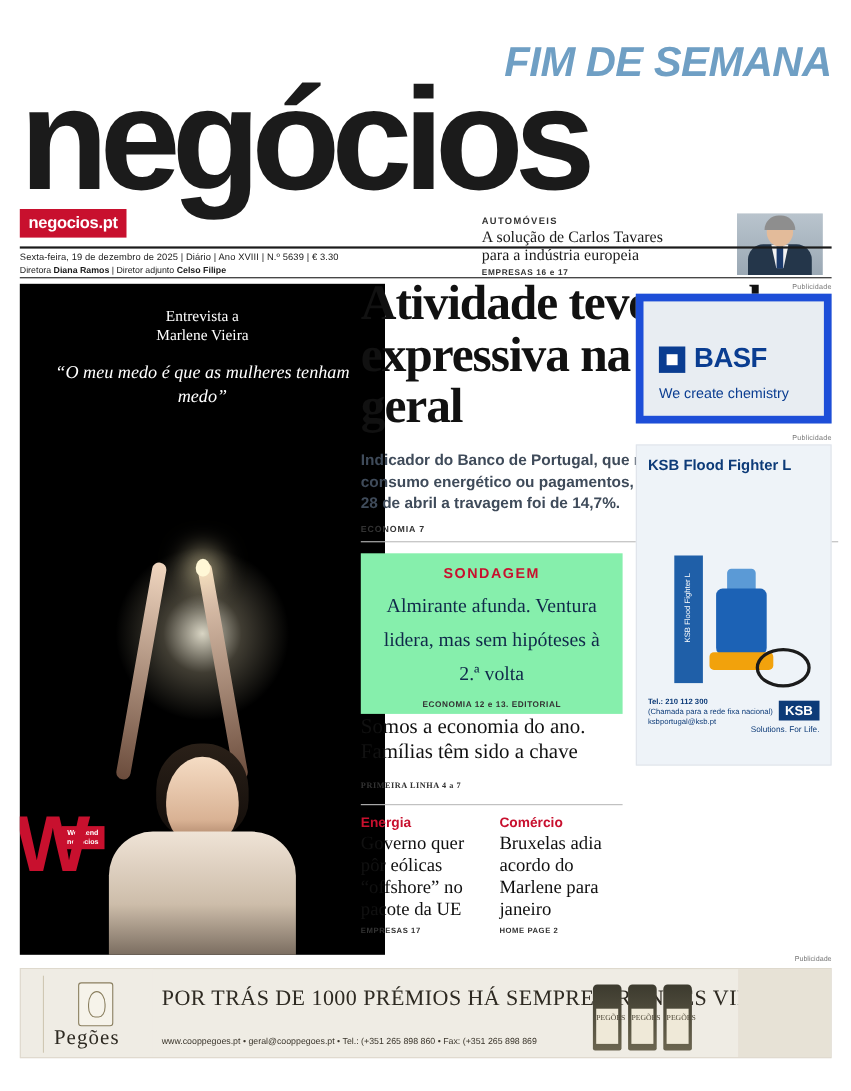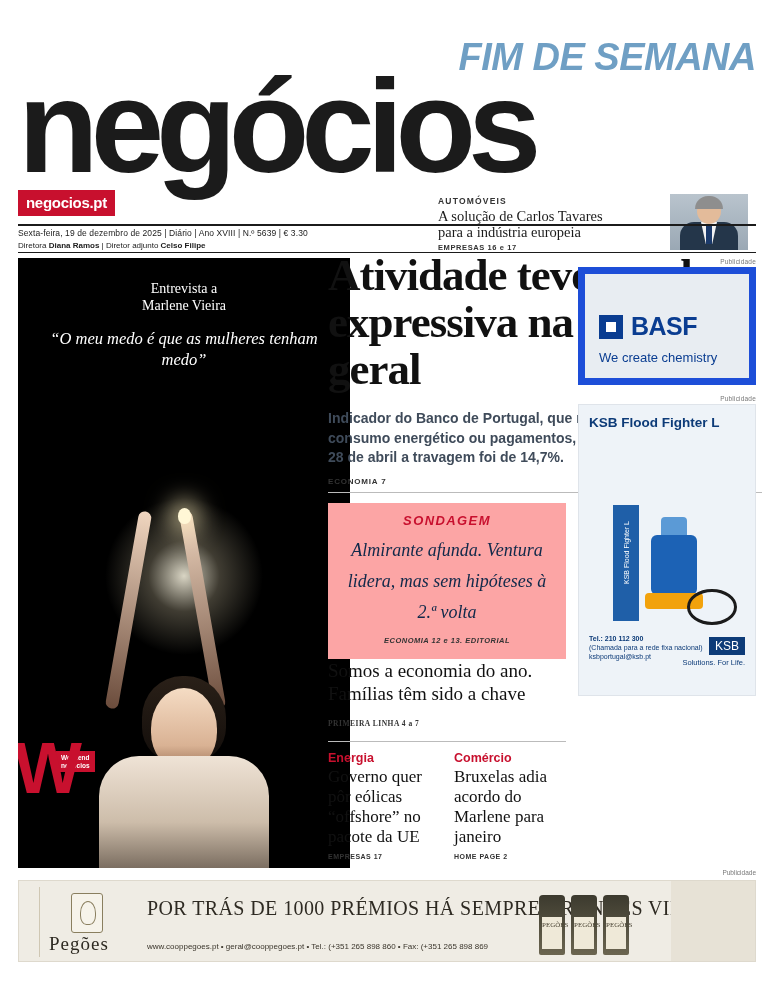--- a/index.html
+++ b/index.html
@@ -104,21 +104,21 @@
   }
   .lead-sub{
     margin-top:16px;width:424px;
     font-family:"Liberation Sans", sans-serif;font-weight:bold;font-size:14px;line-height:19.5px;color:#3f4b5a;
   }
   .lead-sec{margin-top:9px;font-size:8px;font-weight:bold;letter-spacing:0.8px;color:#333;}
   .midrule{width:434px;height:1px;background:#bbb;margin-top:6px;}
 
   
   .sondagem{
-    margin-top:10px;width:238px;background:#fca5a5;padding:10px 12px 14px 12px;box-sizing:border-box;font-style:italic;
+    margin-top:10px;width:238px;background:#86efac;padding:10px 12px 4px 12px;box-sizing:border-box;
   }
   .sondagem .lab{color:#c8102e;font-weight:bold;font-size:13px;letter-spacing:1.4px;text-align:center;}
   .sondagem .txt{
     margin-top:7px;text-align:center;font-family:"Liberation Serif", serif;font-size:18px;line-height:31px;color:#10294a;
   }
   .sondagem .sec{margin-top:8px;text-align:center;font-size:7.5px;font-weight:bold;letter-spacing:0.5px;color:#333;}
 
   .secondary{
     margin-top:0;width:238px;font-family:"Liberation Serif", serif;font-size:19px;line-height:23px;color:#111;
   }
@@ -146,21 +146,21 @@
   .ksb-pump{position:absolute;left:8px;top:96px;width:150px;height:140px;}
   .pump-box{position:absolute;left:26px;top:4px;width:26px;height:116px;background:#1f5fa8;}
   .pump-box .txt{position:absolute;left:-34px;top:44px;width:94px;transform:rotate(-90deg);color:#fff;font-size:7px;text-align:center;}
   .pump-body{position:absolute;left:64px;top:34px;width:46px;height:60px;background:#1c62b5;border-radius:6px;}
   .pump-top{position:absolute;left:74px;top:16px;width:26px;height:22px;background:#5b9ad6;border-radius:4px;}
   .pump-base{position:absolute;left:58px;top:92px;width:58px;height:16px;background:#f2a20c;border-radius:4px;}
   .pump-cord{position:absolute;left:100px;top:88px;width:44px;height:30px;border:3px solid #1b1b1b;border-radius:50%;}
   .ksb-foot{position:absolute;left:10px;bottom:34px;font-size:7px;line-height:9px;color:#0d3b78;}
   .ksb-foot b{font-weight:bold;}
   .ksb-brand{position:absolute;right:10px;bottom:28px;text-align:right;}
-  .ksb-brand .mark{display:inline-block;background:#0d3b78;color:#fff;font-weight:normal;font-size:12px;padding:2px 6px;}
+  .ksb-brand .mark{display:inline-block;background:#0d3b78;color:#fff;font-weight:bold;font-size:12px;padding:2px 6px;}
   .ksb-brand .slog{font-size:7.5px;color:#0d3b78;margin-top:3px;}
 
   
   .ad-bottom{
     position:absolute;left:18px;top:880px;width:738px;height:82px;background:#efece4;
     border:1px solid #ded9cd;box-sizing:border-box;overflow:hidden;
   }
   .adlabel-bottom{position:absolute;left:18px;top:869px;width:738px;text-align:right;font-size:6.5px;color:#777;}
   .ab-left{position:absolute;left:0;top:0;width:120px;height:100%;background:#efece4;}
   .ab-crest{position:absolute;left:52px;top:12px;width:30px;height:38px;border:1px solid #8a7f5f;border-radius:3px;background:#f6f3ea;}

